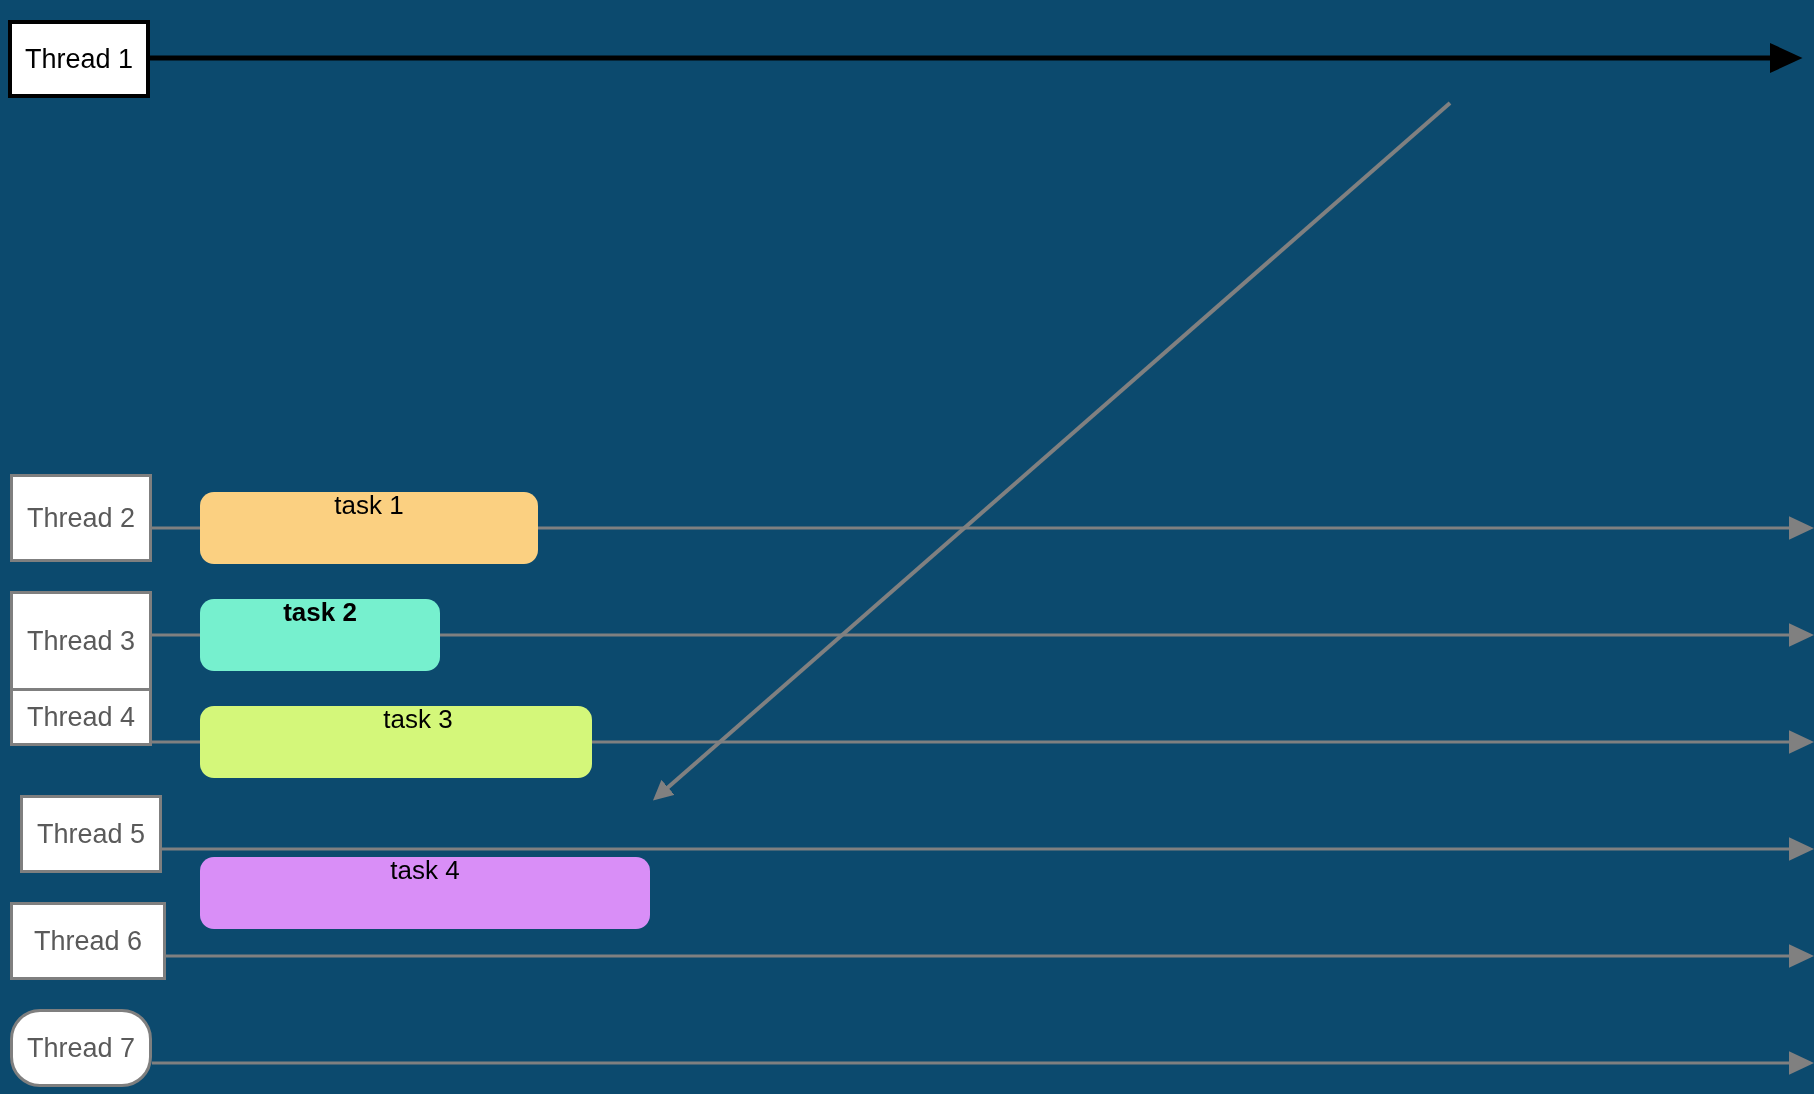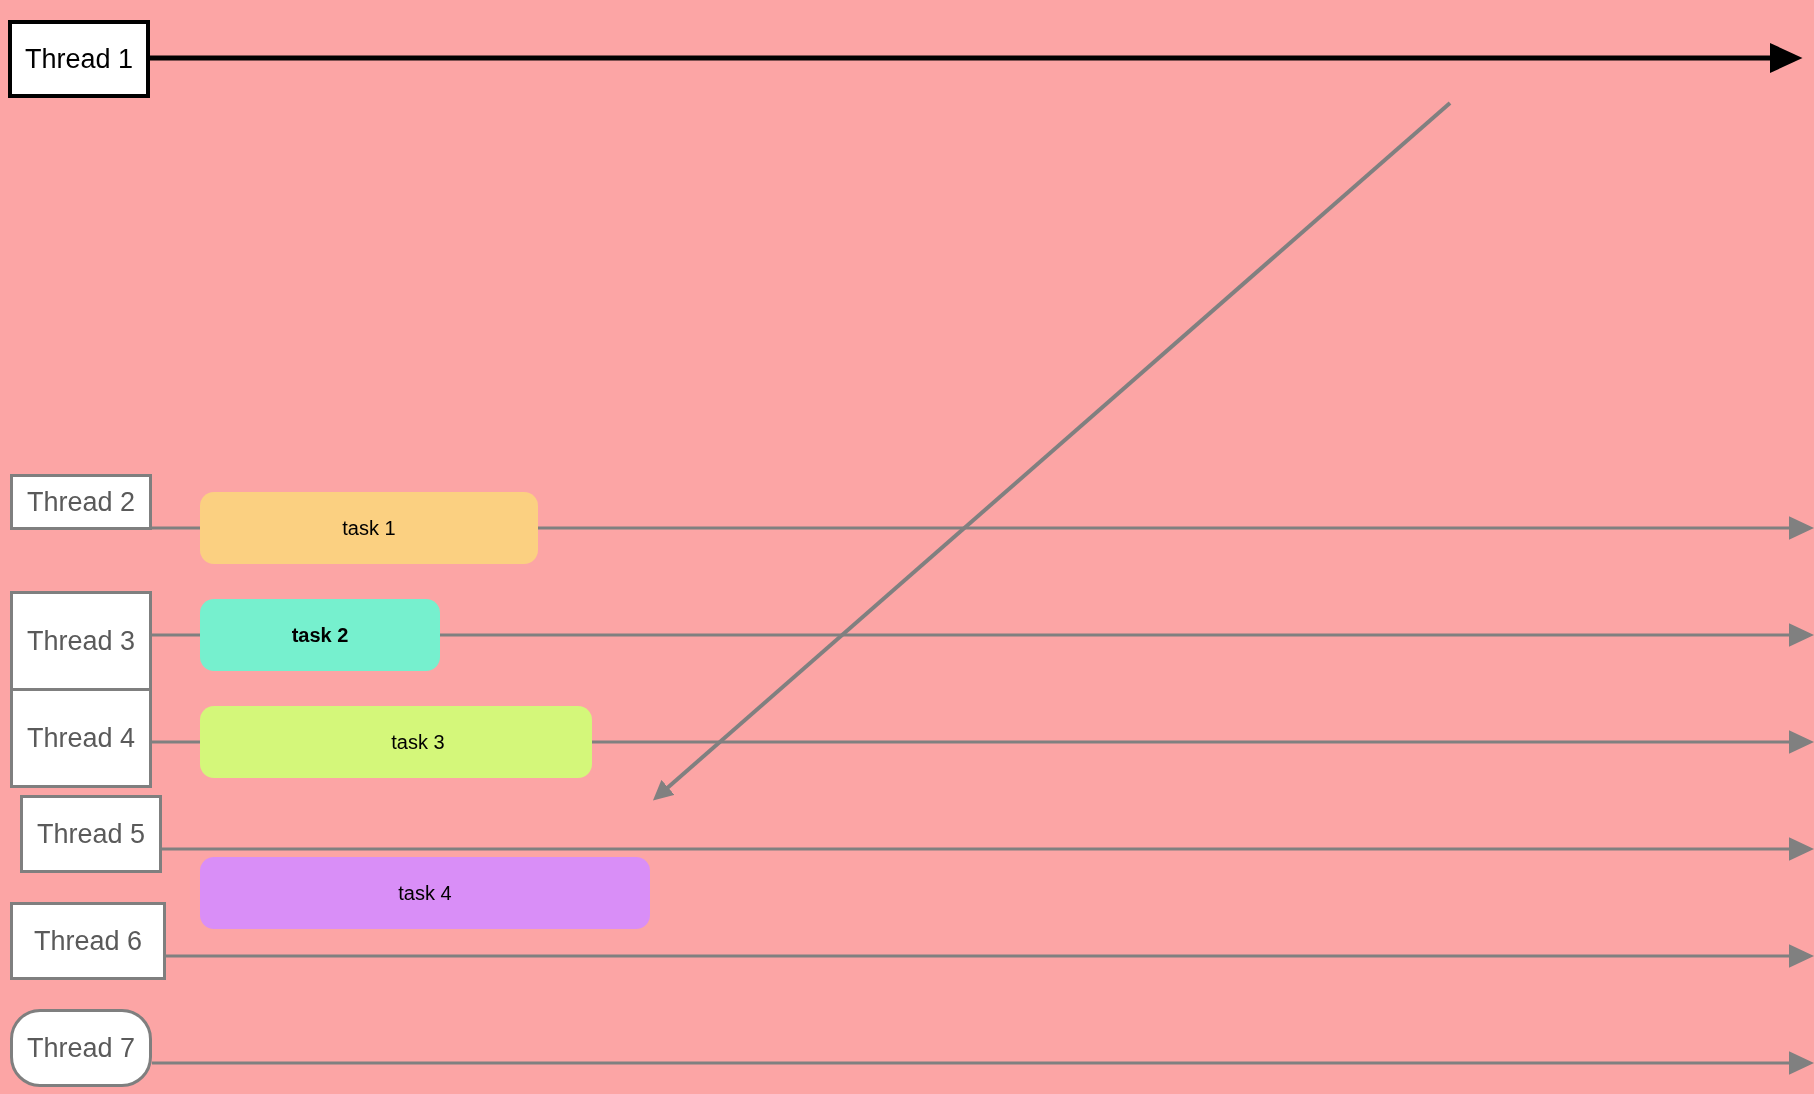--- a/index.html
+++ b/index.html
@@ -7,21 +7,21 @@
     padding: 0;
     background: #ffffff;
   }
   body {
     font-family: "Liberation Sans", sans-serif;
   }
   #canvas {
     position: relative;
     width: 1814px;
     height: 1094px;
-    background: #fca5a5;
+    background: #0c4a6e;
     overflow: hidden;
   }
   #diagram-svg {
     position: absolute;
     top: 0;
     left: 0;
     width: 1814px;
     height: 1094px;
   }
   .thread-label {
@@ -39,25 +39,24 @@
     border: 4px solid #000000;
     color: #000000;
   }
   .thread-label.secondary {
     border: 3px solid #7f7f7f;
     color: #5a5a5a;
   }
   .task-bar {
     position: absolute;
     display: flex;
-    align-items: center;
     justify-content: center;
     box-sizing: border-box;
     border-radius: 14px;
-    font-size: 20px;
+    font-size: 26px;
     line-height: 1;
     color: #000000;
     white-space: nowrap;
   }
 </style>
 </head>
 <body>
 
 <div id="canvas">
 
@@ -84,27 +83,27 @@
       </g>
     <g id="annotation-layer">
         <line x1="1450" y1="103" x2="665" y2="790" stroke="#808080" stroke-width="4" marker-end="url(#arrow-gray-big)"></line>
       </g>
   </svg>
 
   <div id="thread-boxes">
       <div class="thread-label primary" style="left: 8px; top: 20px; width: 142px; height: 78px;">
         <span>Thread 1</span>
       </div>
-      <div class="thread-label secondary" style="left: 10px; top: 474px; width: 142px; height: 56px;">
+      <div class="thread-label secondary" style="left: 10px; top: 474px; width: 142px; height: 88px;">
         <span>Thread 2</span>
       </div>
       <div class="thread-label secondary" style="left: 10px; top: 591px; width: 142px; height: 100px;">
         <span>Thread 3</span>
       </div>
-      <div class="thread-label secondary" style="left: 10px; top: 688px; width: 142px; height: 100px;">
+      <div class="thread-label secondary" style="left: 10px; top: 688px; width: 142px; height: 58px;">
         <span>Thread 4</span>
       </div>
       <div class="thread-label secondary" style="left: 20px; top: 795px; width: 142px; height: 78px;">
         <span>Thread 5</span>
       </div>
       <div class="thread-label secondary" style="left: 10px; top: 902px; width: 156px; height: 78px; text-align: center;">
         <span>Thread 6</span>
       </div>
       <div class="thread-label secondary" style="left: 10px; top: 1009px; width: 142px; height: 78px; border-radius: 30px;">
         <span>Thread 7</span>

